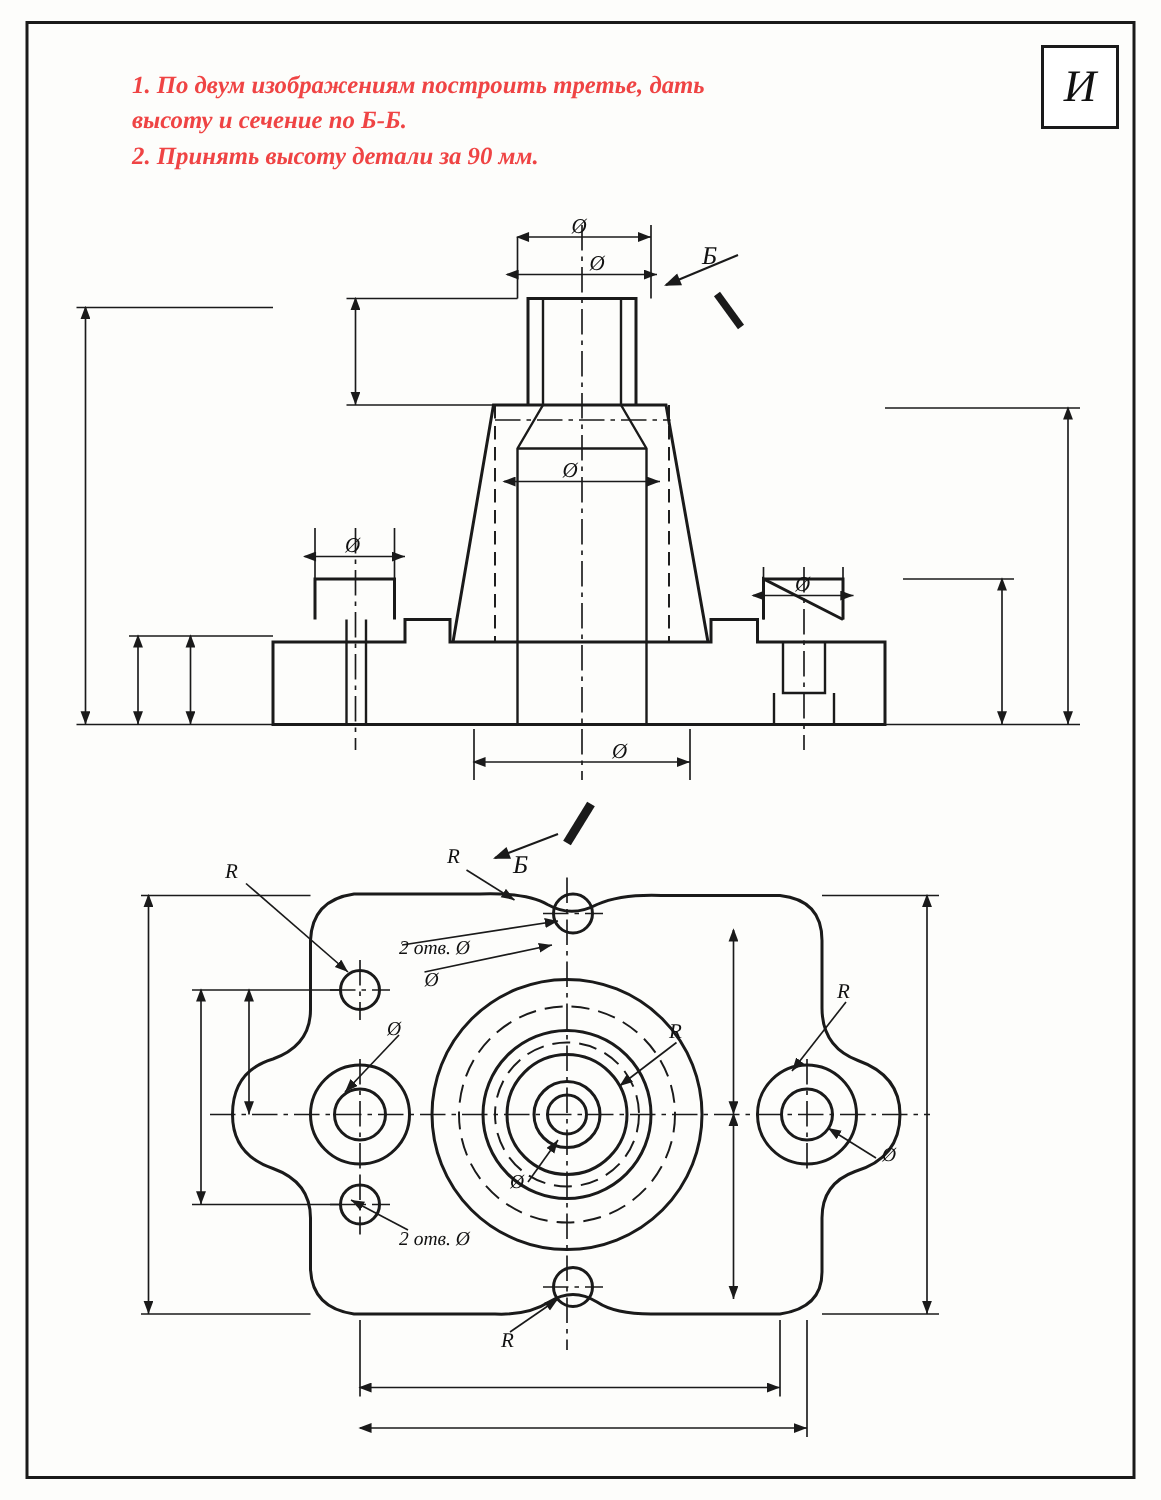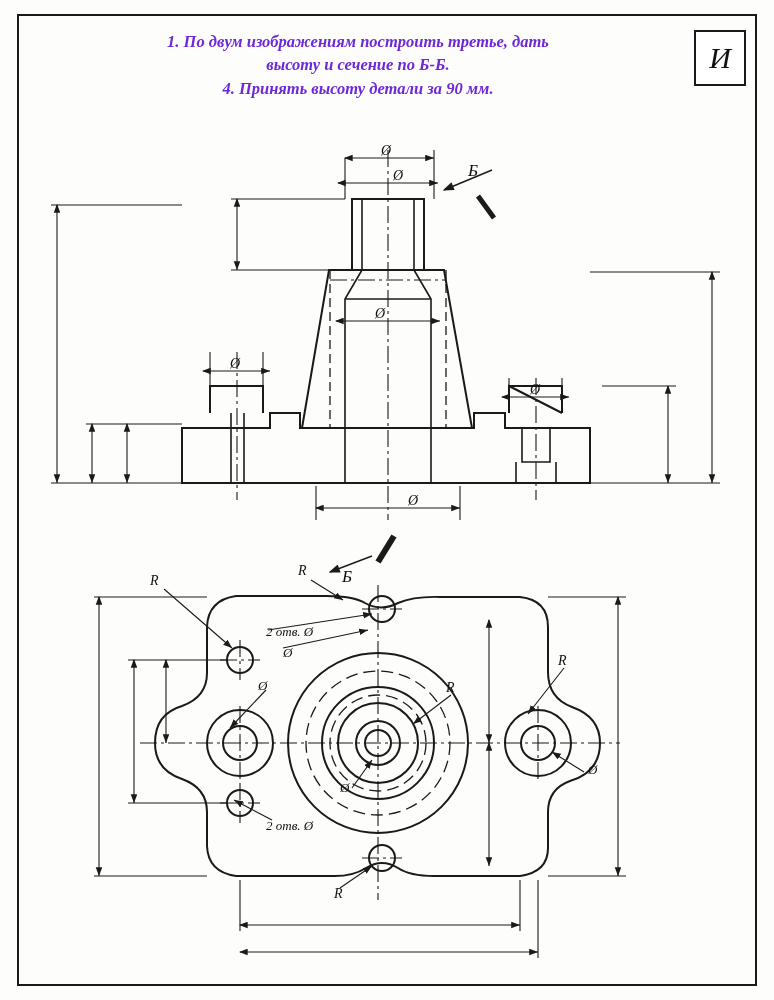--- a/index.html
+++ b/index.html
@@ -38,28 +38,27 @@
     justify-content: center;
   }
   #sheet-letter-box span {
     font-style: italic;
     font-size: 30px;
     color: #111;
   }
   #task-text {
     position: absolute;
     left: 88px;
-    top: 30px;
+    top: 45px;
     width: 540px;
     font-style: italic;
     font-weight: bold;
     font-size: 16.5px;
     line-height: 1.42;
-    color: #6d28d9;
-    text-align: center;
+    color: #ef4444;
   }
   #task-text div { white-space: pre-wrap; }
 
   svg#drawing {
     position: absolute;
     left: 0; top: 0;
     width: 774px;
     height: 1000px;
   }
   .lbl {
@@ -88,21 +87,21 @@
 
   <div id="frame"></div>
 
   <div id="sheet-letter-box">
     <span>И</span>
   </div>
 
   <div id="task-text">
     <div>1. По двум изображениям построить третье, дать</div>
     <div>высоту и сечение по Б-Б.</div>
-    <div>4. Принять высоту детали за 90 мм.</div>
+    <div>2. Принять высоту детали за 90 мм.</div>
   </div>
 
   <svg id="drawing" viewBox="0 0 774 1000">
     <defs>
       <marker id="arrA" markerWidth="9" markerHeight="9" refX="8" refY="3" orient="auto">
         <path d="M0,0 L8,3 L0,6 z" fill="#1a1a1a"></path>
       </marker>
       <marker id="arrB" markerWidth="9" markerHeight="9" refX="1" refY="3" orient="auto">
         <path d="M8,0 L0,3 L8,6 z" fill="#1a1a1a"></path>
       </marker>

